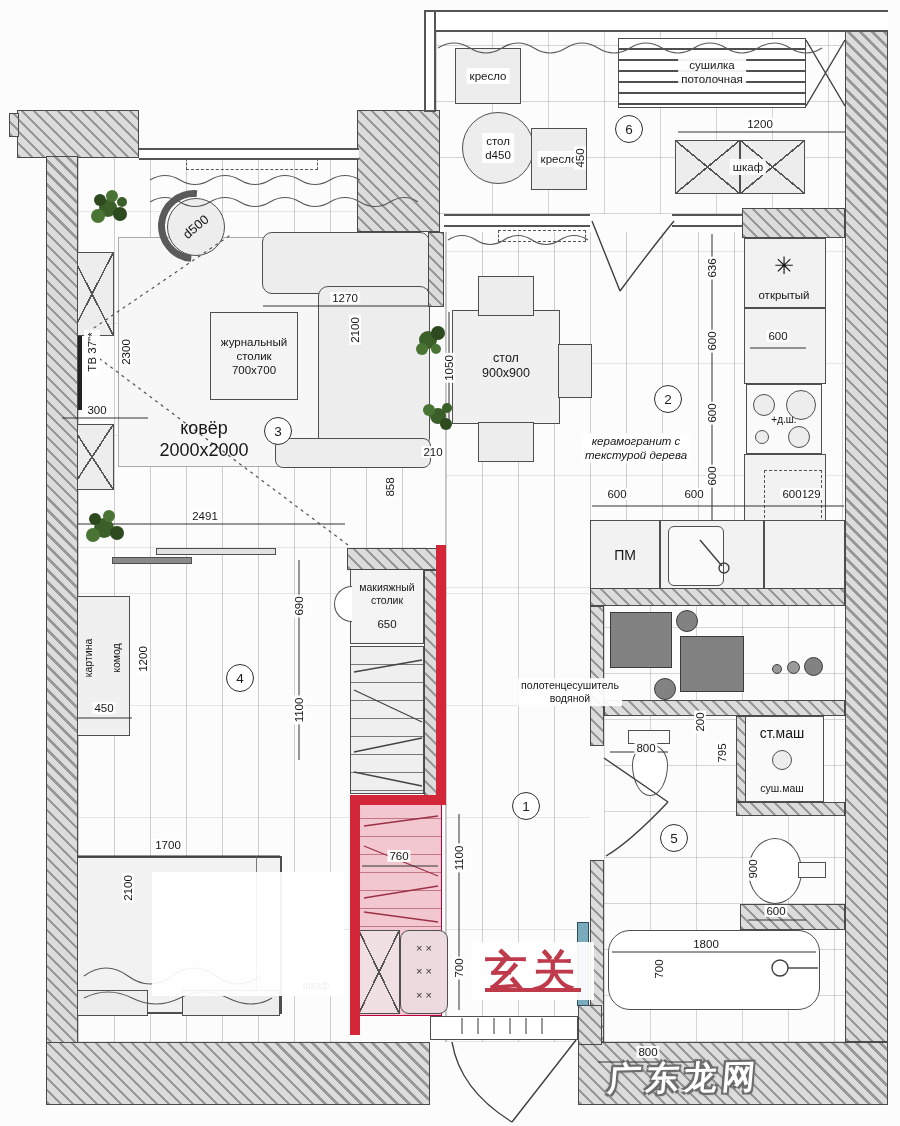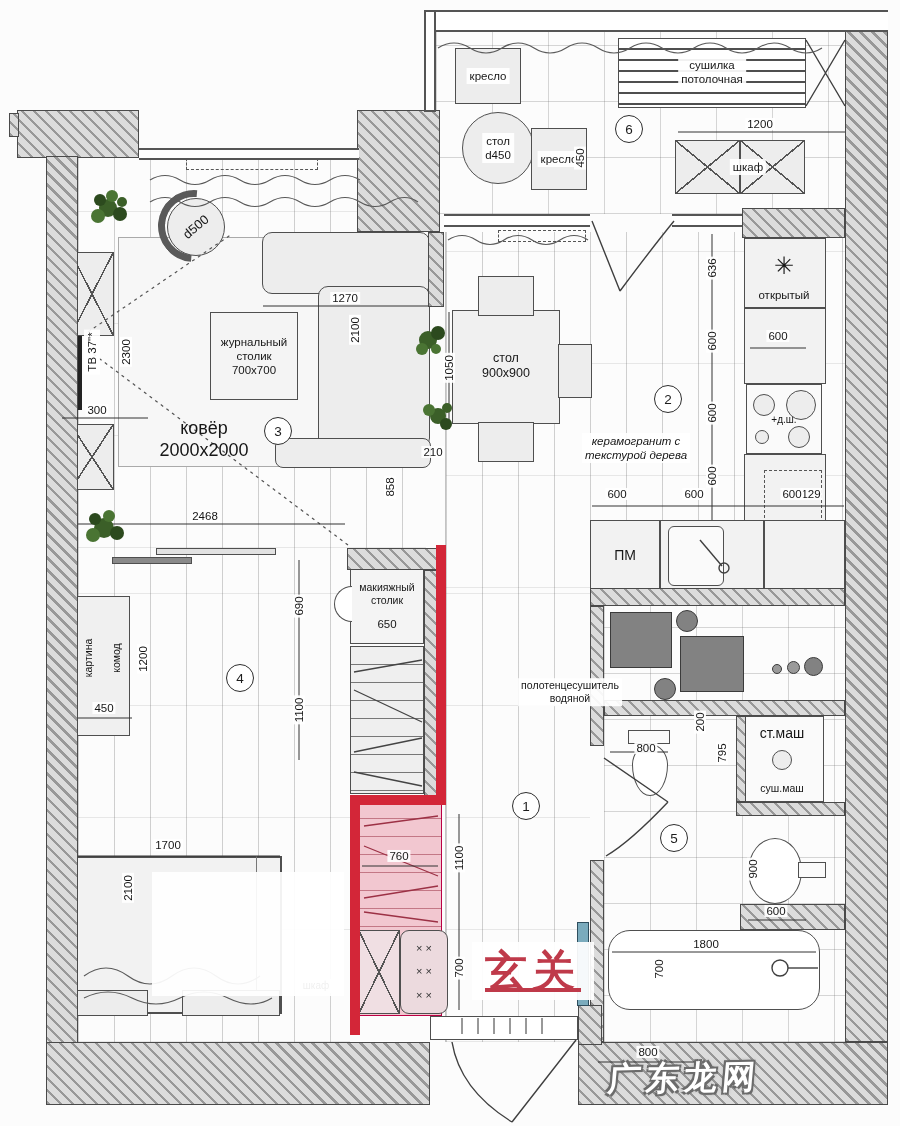--- a/index.html
+++ b/index.html
@@ -274,21 +274,21 @@
   <div class="circ" style="left:226px;top:664px;">4</div>
   <div class="circ" style="left:660px;top:824px;">5</div>
   <div class="circ" style="left:615px;top:115px;">6</div>
 
   <div class="dim" style="left:760px;top:124px;">1200</div>
   <div class="dim dimv" style="left:580px;top:158px;">450</div>
   <div class="dim" style="left:345px;top:298px;">1270</div>
   <div class="dim dimv" style="left:355px;top:330px;">2100</div>
   <div class="dim dimv" style="left:126px;top:352px;">2300</div>
   <div class="dim" style="left:97px;top:410px;">300</div>
-  <div class="dim" style="left:205px;top:516px;">2468</div>
+  <div class="dim" style="left:205px;top:516px;">2491</div>
   <div class="dim dimv" style="left:390px;top:487px;">858</div>
   <div class="dim" style="left:433px;top:452px;">210</div>
   <div class="dim dimv" style="left:299px;top:606px;">690</div>
   <div class="dim dimv" style="left:449px;top:368px;">1050</div>
   <div class="dim dimv" style="left:712px;top:268px;">636</div>
   <div class="dim dimv" style="left:712px;top:341px;">600</div>
   <div class="dim dimv" style="left:712px;top:413px;">600</div>
   <div class="dim dimv" style="left:712px;top:476px;">600</div>
   <div class="dim" style="left:778px;top:336px;">600</div>
   <div class="dim" style="left:617px;top:494px;">600</div>

